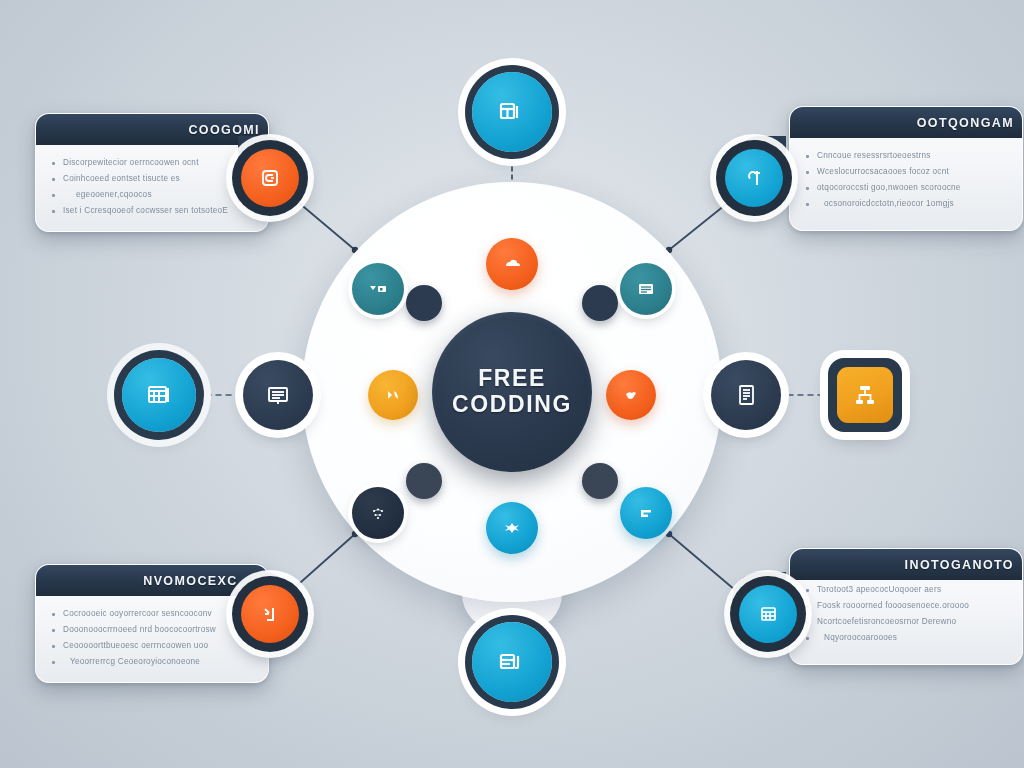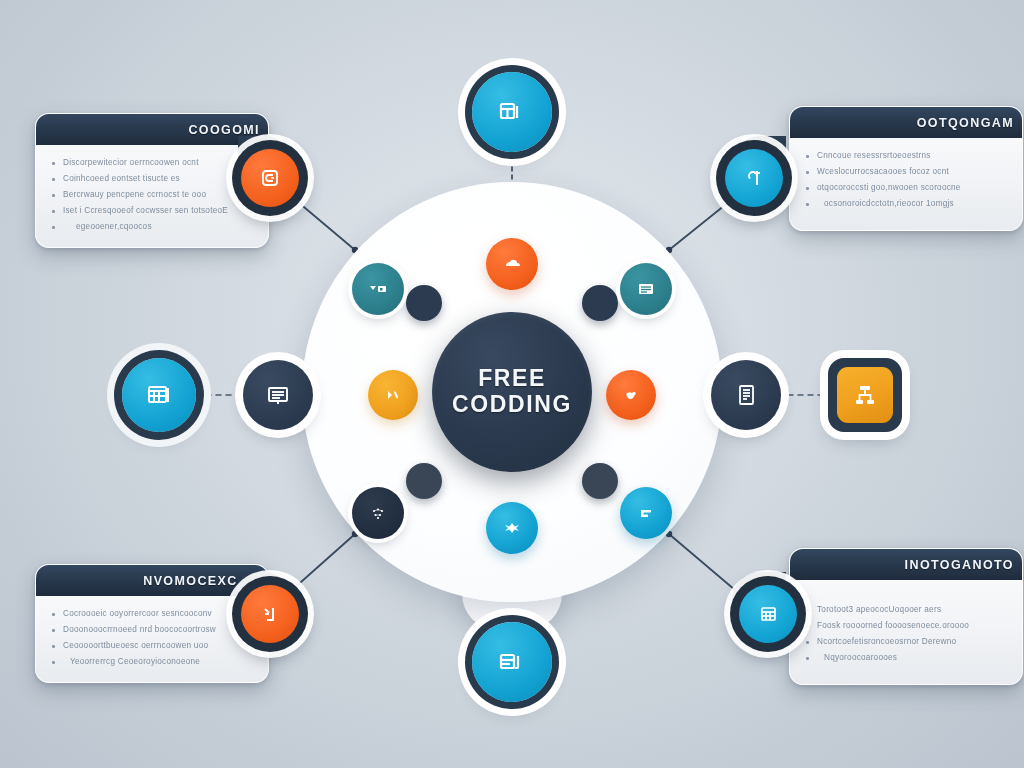--- a/index.html
+++ b/index.html
@@ -416,23 +416,22 @@
           <line x1="15" y1="14" x2="18" y2="14"></line>
         </g>
       </svg>
     </div>
   </div>
   <div class="card card-tl">
     <div class="card-head">COOGOMI</div>
     <div class="card-body">
       <div class="bullet">Discorpewitecior oerrncoowen ocnt</div>
       <div class="bullet">Coinhcoeed eontset tisucte es</div>
-      <div class="bullet">Bercrwauy pencpene ccrnocst te ooo</div>
+      <div class="bullet" style="padding-left:26px;">egeooener,cqoocos</div>
       <div class="bullet">Iset i Ccresqooeof cocwsser sen totsoteoE</div>
-      <div class="bullet" style="padding-left:26px;">egeooener,cqoocos</div>
     </div>
   </div>
 
   <div class="nub nub-l" style="left:732px; top:136px;"></div>
   <div class="badge-ring" style="left:716px; top:140px;">
     <div class="badge-core c-cyan">
       <svg class="ico" width="28" height="28" viewBox="0 0 28 28">
         <g fill="none" stroke="#ffffff" stroke-width="1.9">
           <path d="M13 8 a4 4 0 1 0 0 8 a4 4 0 1 0 0 -8" stroke-dasharray="9 9"></path>
           <line x1="17" y1="7" x2="17" y2="21"></line>
@@ -482,21 +481,21 @@
           <line x1="8" y1="12" x2="21" y2="12"></line>
           <line x1="12" y1="12" x2="12" y2="20"></line>
           <line x1="16" y1="12" x2="16" y2="20"></line>
           <line x1="8" y1="16" x2="21" y2="16"></line>
         </g>
       </svg>
     </div>
   </div>
   <div class="card card-br">
     <div class="card-head">INOTOGANOTO</div>
-    <div class="card-body" style="padding-top:22px;padding-bottom:18px;">
+    <div class="card-body" style="padding-top:2px;padding-bottom:18px;">
       <div class="bullet">Torotoot3 apeococUoqooer aers</div>
       <div class="bullet">Foosk roooorned foooosenoece.oroooo</div>
       <div class="bullet">Ncortcoefetisroncoeosrnor Derewno</div>
       <div class="bullet" style="padding-left:20px;">Nqyoroocoaroooes</div>
     </div>
   </div>
 
 </div>
 
 </body></html>

